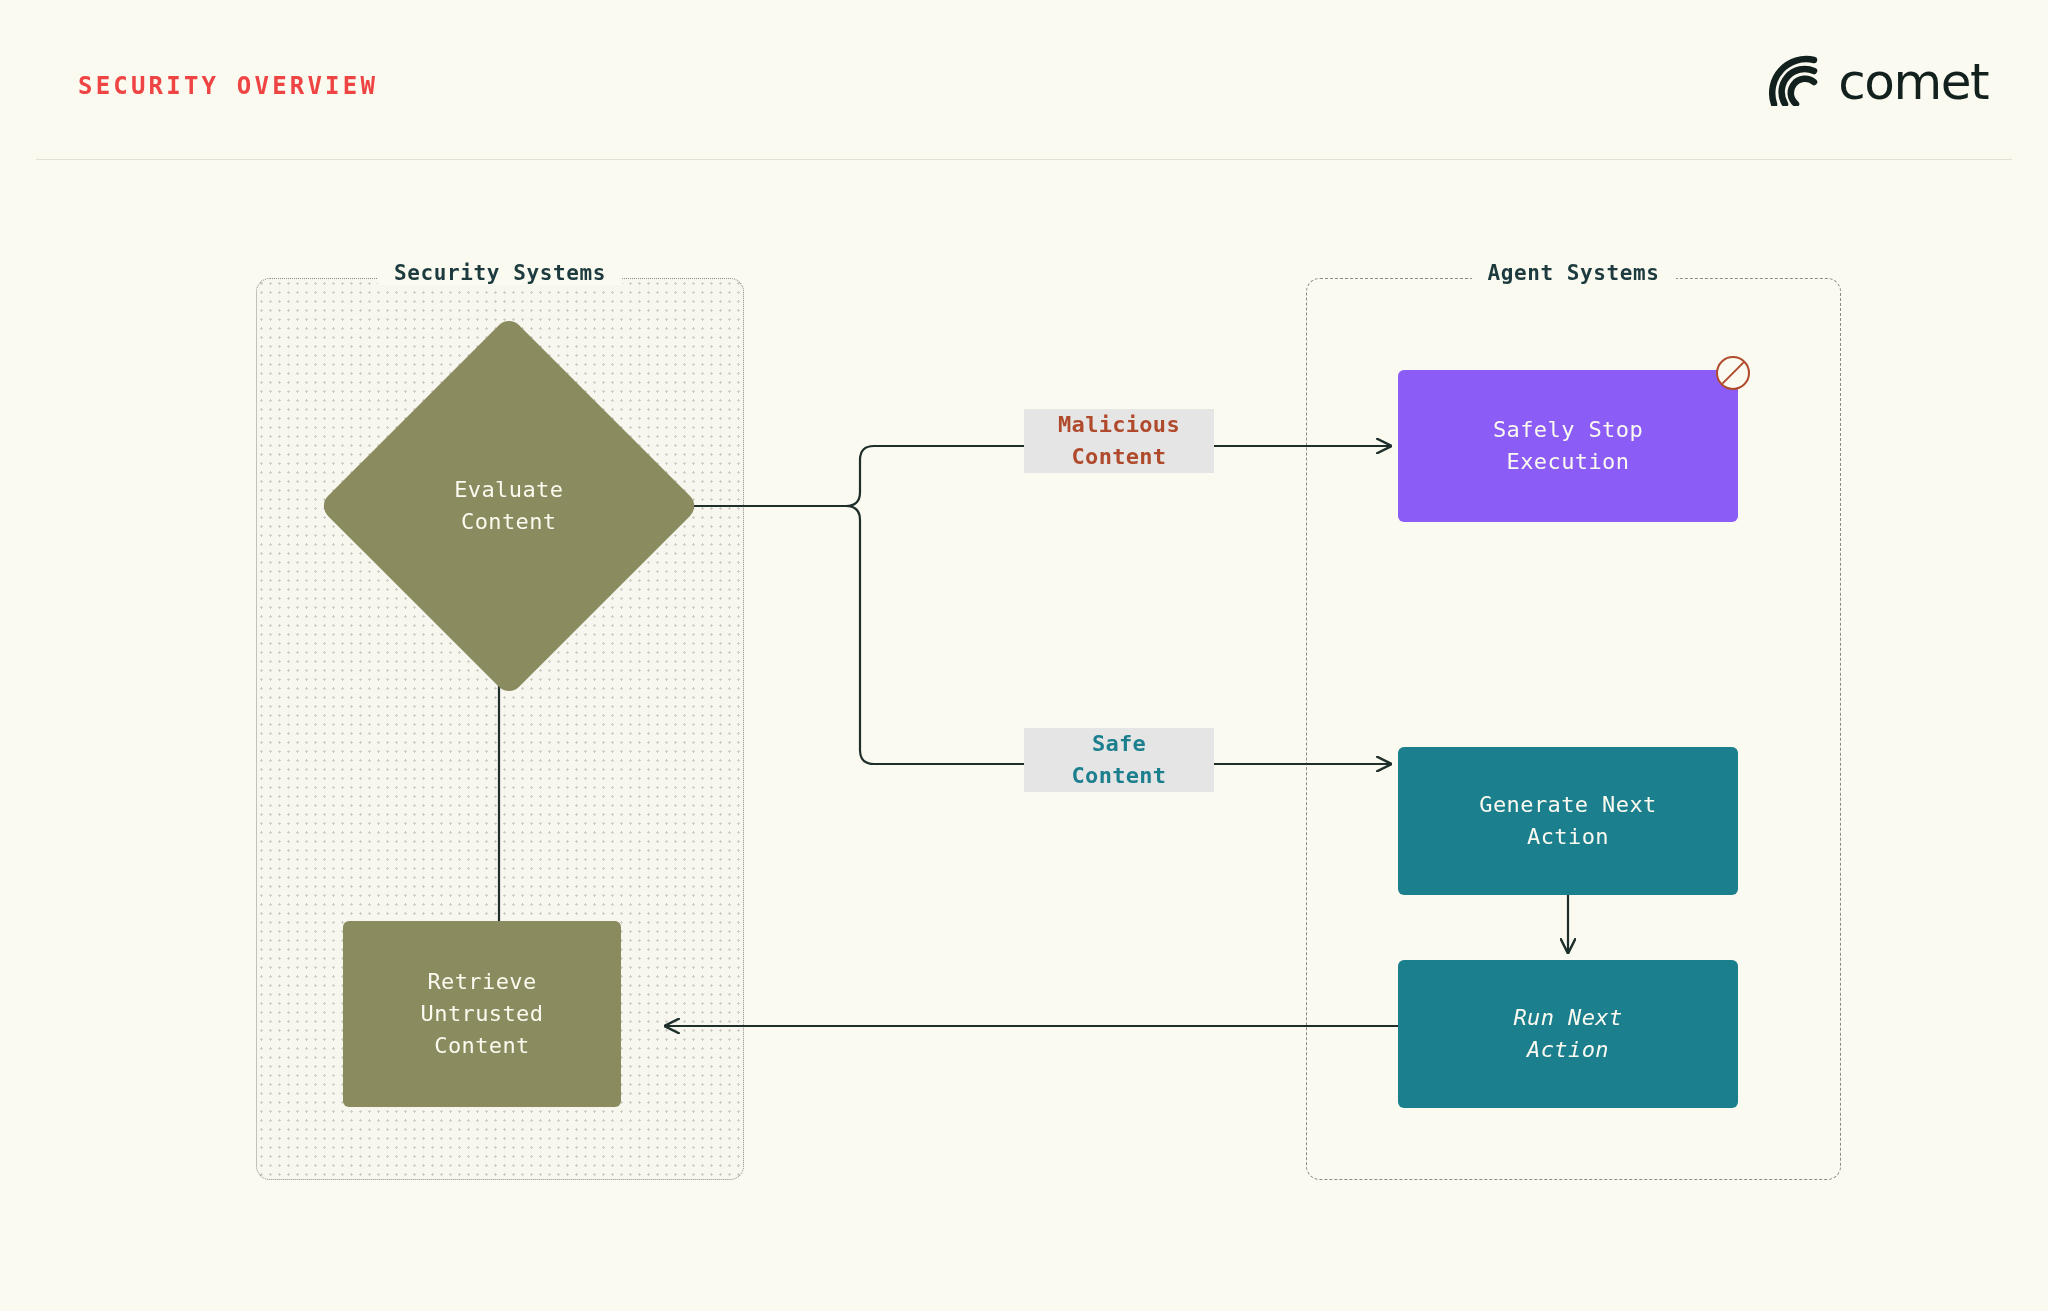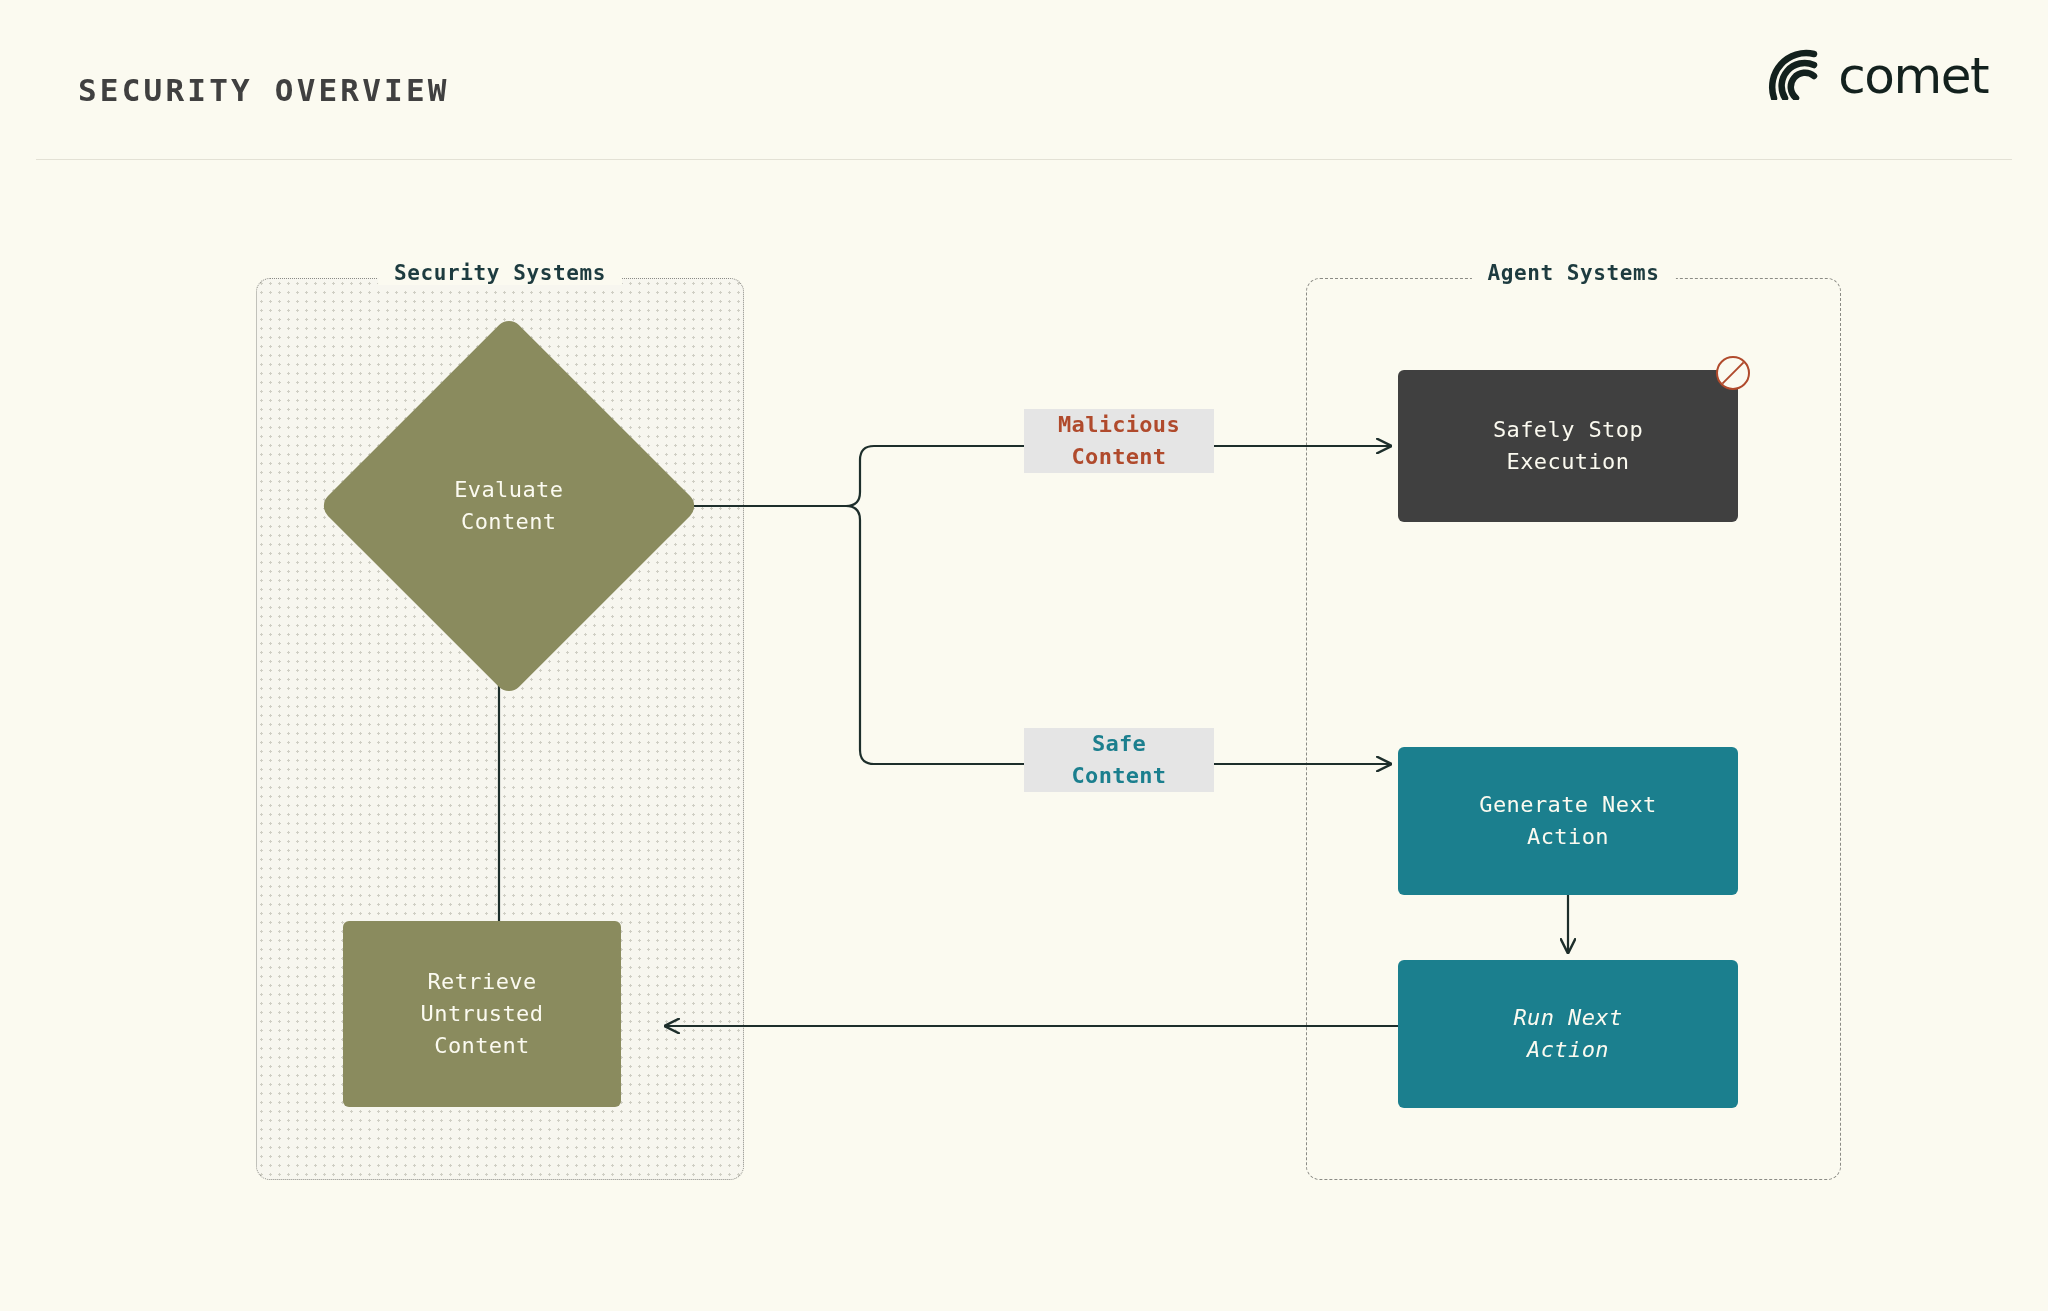--- a/index.html
+++ b/index.html
@@ -26,40 +26,40 @@
     left: 0; top: 0;
     width: 2048px;
     height: 160px;
   }
 
   .page-title {
     position: absolute;
     left: 78px;
     top: 72px;
     font-family: "DejaVu Sans Mono", "Liberation Mono", monospace;
-    font-size: 31px;
+    font-size: 24px;
     font-weight: bold;
     letter-spacing: 3.2px;
-    color: #404040;
+    color: #ef4444;
     white-space: nowrap;
   }
 
   .header-rule {
     position: absolute;
     left: 36px;
     top: 159px;
     width: 1976px;
     height: 1px;
     background: #e3e1d5;
   }
 
   .logo {
     position: absolute;
     right: 60px;
-    top: 44px;
+    top: 50px;
     display: flex;
     align-items: center;
     gap: 12px;
     height: 60px;
     justify-content: center;
   }
   .logo-mark { width: 58px; height: 52px; display: block; }
   .logo-text {
     font-family: "DejaVu Sans", "Liberation Sans", sans-serif;
     font-size: 50px;
@@ -161,21 +161,21 @@
     width: 278px;
     height: 186px;
     background: #8a8b5e;
   }
 
   .node-stop {
     left: 1398px;
     top: 370px;
     width: 340px;
     height: 152px;
-    background: #404040;
+    background: #8b5cf6;
   }
 
   .node-generate {
     left: 1398px;
     top: 722px;
     width: 340px;
     height: 148px;
     background: #1b7f8e;
     margin-top: 25px;
   }

